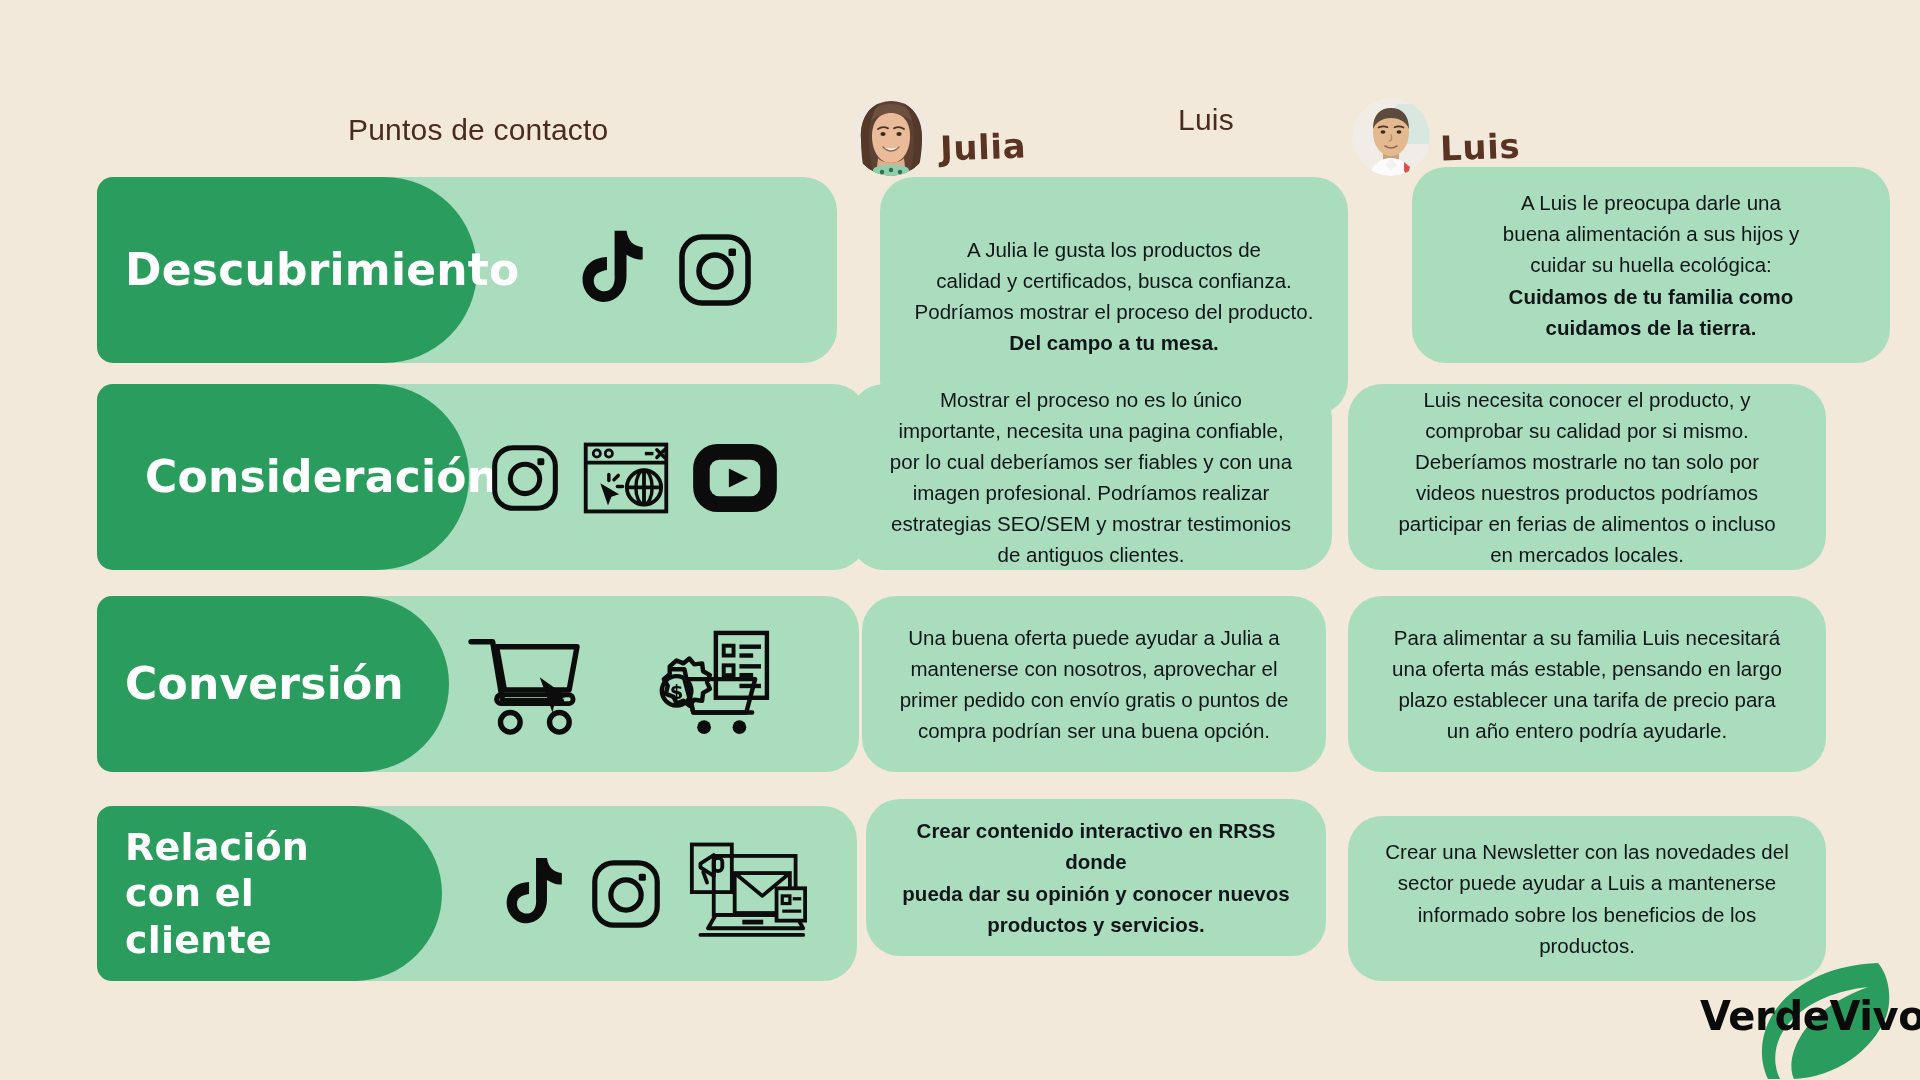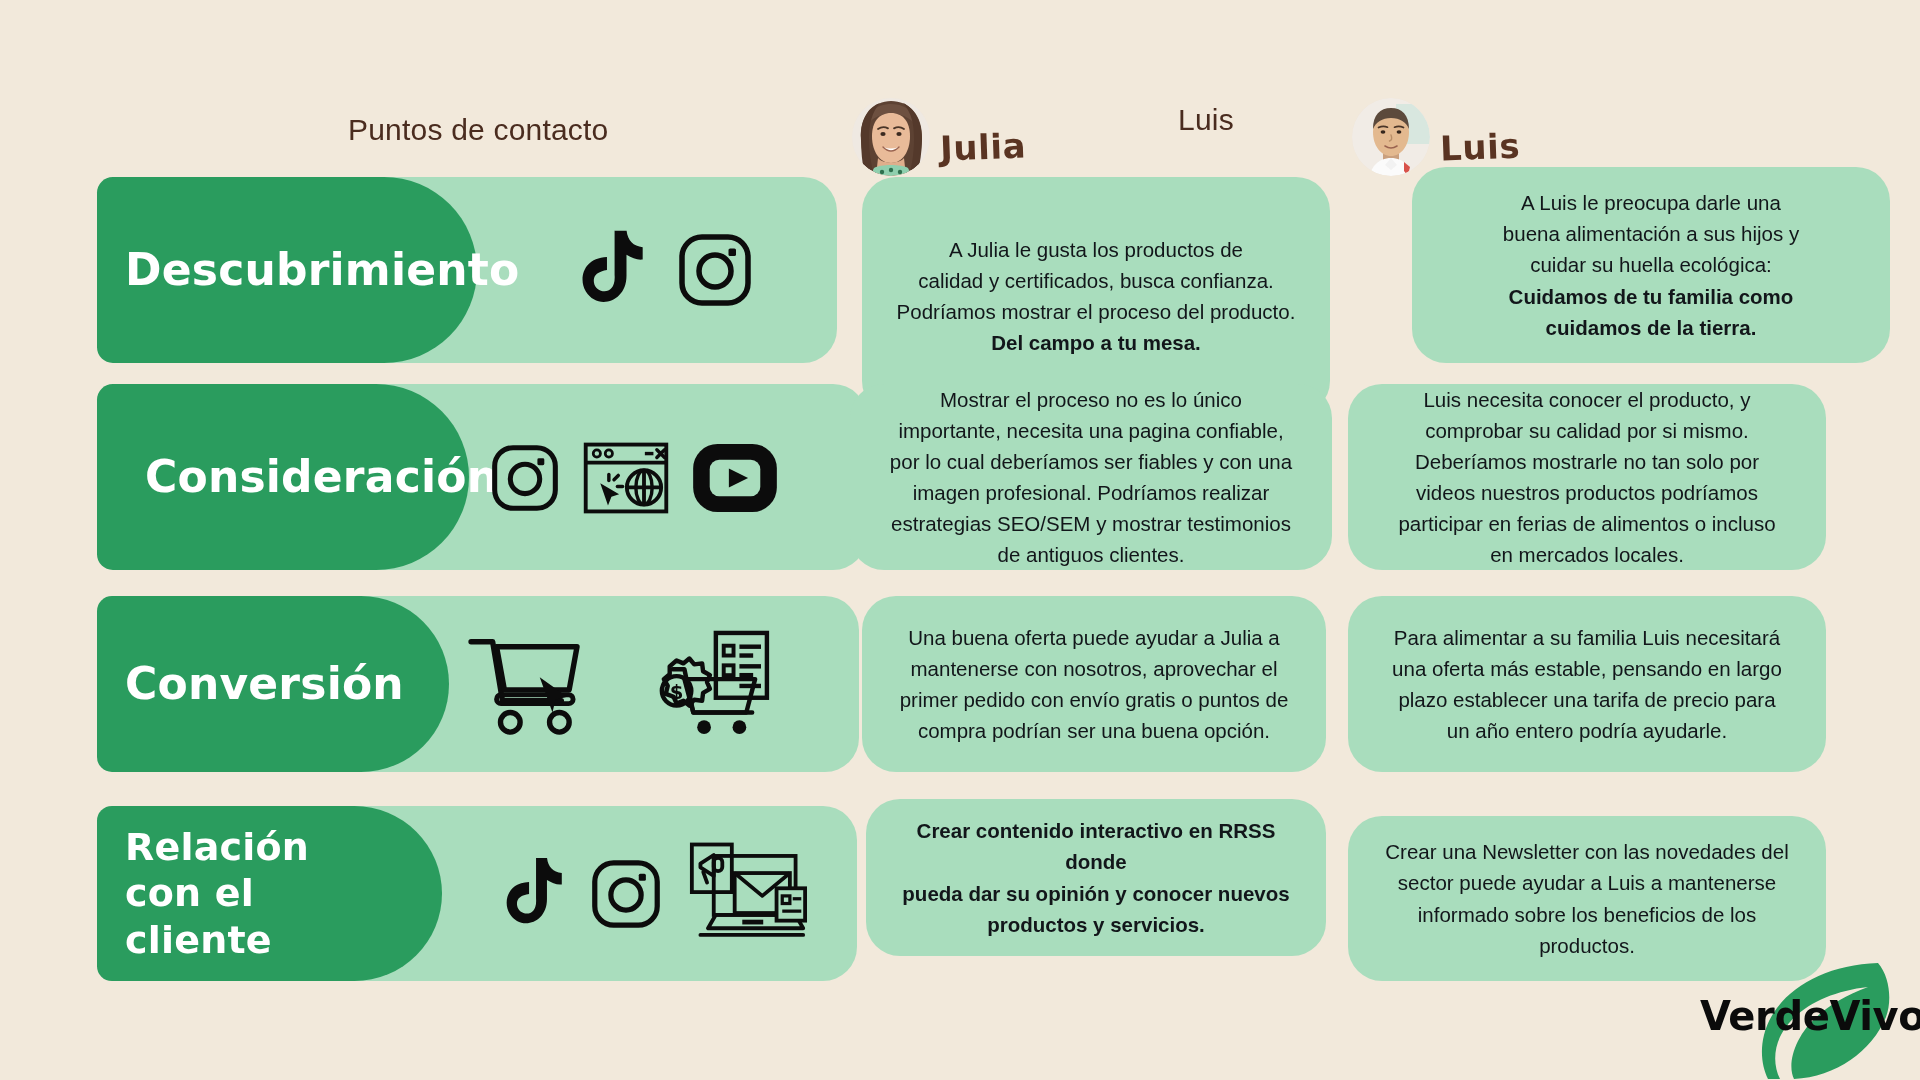--- a/index.html
+++ b/index.html
@@ -245,21 +245,21 @@
         <span>
           <svg width="74" height="74" viewBox="0 0 74 74" xmlns="http://www.w3.org/2000/svg">
             <rect x="4" y="4" width="66" height="66" rx="20" ry="20" fill="none" stroke="#0c0c0c" stroke-width="5.5"></rect>
             <circle cx="37" cy="38" r="16" fill="none" stroke="#0c0c0c" stroke-width="5.5"></circle>
             <rect x="50.5" y="15.5" width="7.5" height="7.5" rx="1.6" fill="#0c0c0c"></rect>
           </svg>
         </span>
       </div>
     </div>
 
-    <div class="idea-card" style="left:862px; top:177px; width:468px; height:238px;">
+    <div class="idea-card" style="left:880px; top:177px; width:468px; height:238px;">
       <div class="idea-text">A Julia le gusta los productos de<br>calidad y certificados, busca confianza.<br>Podríamos mostrar el proceso del producto.<br><b>Del campo a tu mesa.</b></div>
     </div>
 
     <div class="idea-card" style="left:1412px; top:167px; width:478px; height:196px;">
       <div class="idea-text">A Luis le preocupa darle una<br>buena alimentación a sus hijos y<br>cuidar su huella ecológica:<br><b>Cuidamos de tu familia como</b><br><b>cuidamos de la tierra.</b></div>
     </div>
   </div>
 
   <div class="row">
 

